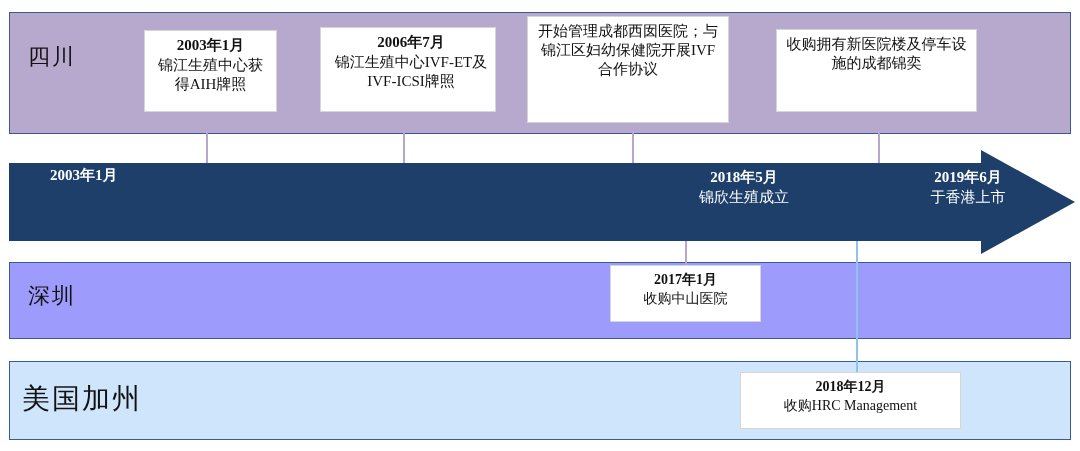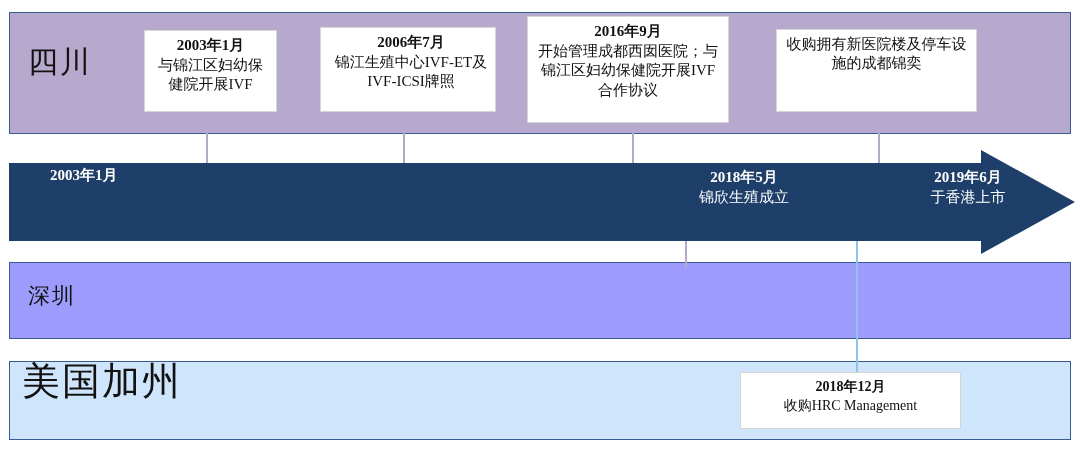--- a/index.html
+++ b/index.html
@@ -45,23 +45,23 @@
   }
 
   .band-label {
     position: absolute;
     font-family: "Liberation Serif", "DejaVu Serif", serif;
     font-weight: 400;
     color: #121212;
     white-space: nowrap;
     letter-spacing: 2px;
   }
-  .band-label.sichuan   { left: 28px; top: 42px;  font-size: 30px; }
+  .band-label.sichuan   { left: 28px; top: 42px;  font-size: 22px; }
   .band-label.shenzhen  { left: 28px; top: 281px; font-size: 22px; }
-  .band-label.california{ left: 22px; top: 356px; font-size: 38px; }
+  .band-label.california{ left: 22px; top: 380px; font-size: 28px; }
 
   
   .connector {
     position: absolute;
     width: 2px;
   }
   .conn-purple { background: #b5a8cc; }
   .conn-blue   { background: #8fc3ec; }
 
   
@@ -174,36 +174,39 @@
     <span class="t-desc">锦欣生殖成立</span>
   </div>
 
   <div class="arrow-text ev-right">
     <span class="t-date">2019年6月</span>
     <span class="t-desc">于香港上市</span>
   </div>
 
   <div class="callout cb1">
     <span class="c-date">2003年1月</span>
-    <span class="c-desc">与锦江区妇幼保健院开展IVF</span>
+    <span class="c-desc">锦江生殖中心获得AIH牌照</span>
   </div>
 
   <div class="callout cb2">
     <span class="c-date">2006年7月</span>
     <span class="c-desc">锦江生殖中心IVF-ET及IVF-ICSI牌照</span>
   </div>
 
   <div class="callout cb3">
-    <span class="c-date">2016年9月</span>
     <span class="c-desc">开始管理成都西囡医院；与锦江区妇幼保健院开展IVF 合作协议</span>
   </div>
 
   <div class="callout cb4">
     <span class="c-desc">收购拥有新医院楼及停车设施的成都锦奕</span>
   </div>
 
+  <div class="callout cb5">
+    <span class="c-date">2017年1月</span>
+    <span class="c-desc">收购中山医院</span>
+  </div>
 
   <div class="callout cb6">
     <span class="c-date">2018年12月</span>
     <span class="c-desc">收购HRC Management</span>
   </div>
 
 </div>
 
 </body></html>

